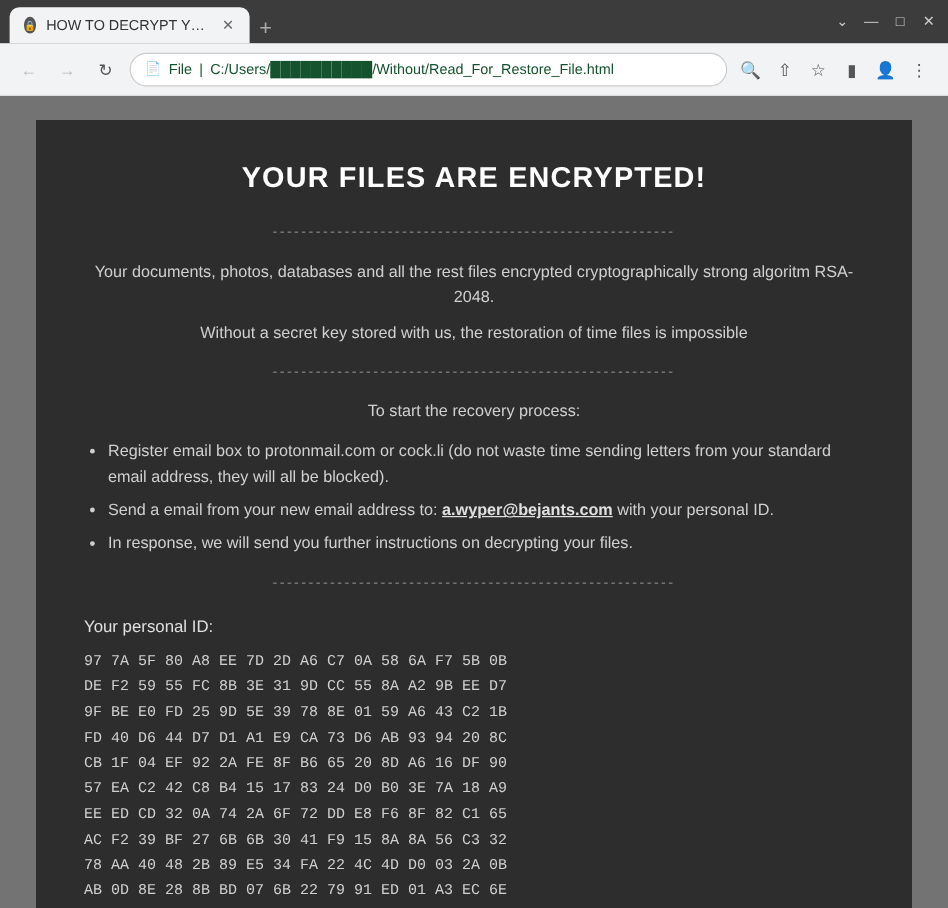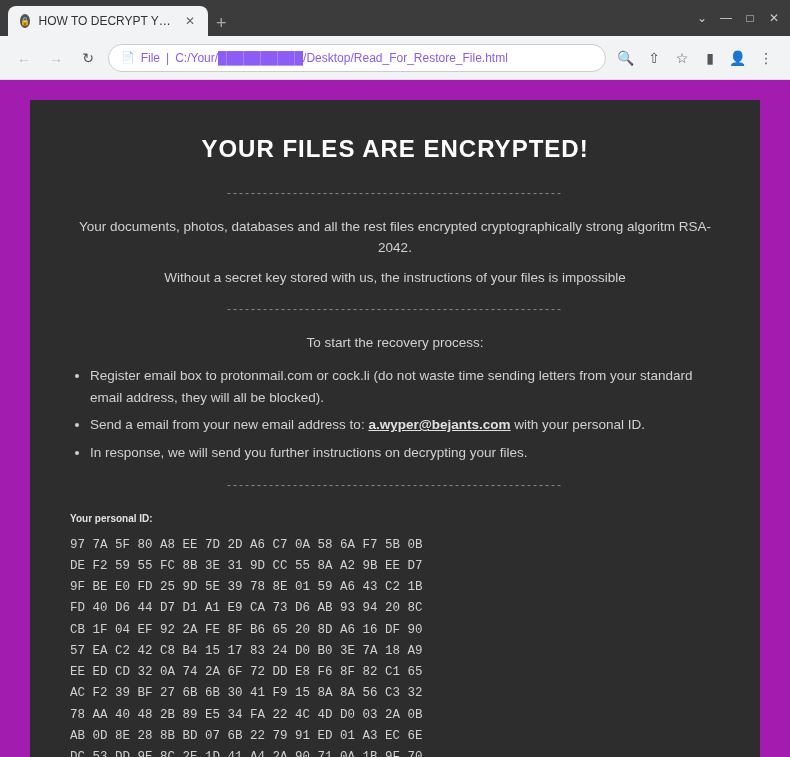--- a/index.html
+++ b/index.html
@@ -60,28 +60,28 @@
       border: 1px solid #ccc;
       border-radius: 14px;
       padding: 0 12px;
       font-size: 12px;
       color: #333;
       display: flex;
       align-items: center;
       gap: 6px;
     }
     .address-icon { color: #555; font-size: 11px; }
-    .address-text { font-size: 12px; color: #8b5cf6; }
+    .address-text { font-size: 12px; color: #14532d; }
     .toolbar-icons { display: flex; gap: 4px; align-items: center; }
     .toolbar-icon { width: 24px; height: 24px; display: flex; align-items: center; justify-content: center; color: #555; cursor: pointer; font-size: 14px; border-radius: 50%; }
 
     
     .page-content {
       flex: 1;
-      background: #a21caf;
+      background: #737373;
       overflow-y: auto;
       overflow-x: hidden;
     }
     .page-inner {
       background: #2d2d2d;
       color: #e0e0e0;
       max-width: 730px;
       margin: 20px auto;
       padding: 30px 40px;
       font-size: 13.5px;
@@ -123,24 +123,24 @@
       margin-bottom: 6px;
       color: #d0d0d0;
     }
     .email-highlight {
       font-weight: bold;
       text-decoration: underline;
       color: #e0e0e0;
       text-align: right;
     }
     .personal-id-label {
-      font-weight: bold;
+      font-weight: normal;
       color: #e0e0e0;
       margin: 16px 0 8px 0;
-      font-size: 10px;
+      font-size: 14px;
     }
     .id-block {
       font-family: 'Courier New', monospace;
       font-size: 12.5px;
       color: #d0d0d0;
       line-height: 1.7;
       margin-bottom: 12px;
       white-space: pre;
     }
 
@@ -172,38 +172,38 @@
   </div>
 
   <div class="address-bar">
     <div class="nav-btn disabled">←</div>
     <div class="nav-btn disabled">→</div>
     <div class="nav-btn">↻</div>
     <div class="address-input">
       <span class="address-icon">📄</span>
       <span class="address-text">File</span>
       <span class="address-text"> | </span>
-      <span class="address-text">C:/Your/██████████/Desktop/Read_For_Restore_File.html</span>
+      <span class="address-text">C:/Users/██████████/Without/Read_For_Restore_File.html</span>
     </div>
     <div class="toolbar-icons">
       <div class="toolbar-icon">🔍</div>
       <div class="toolbar-icon">⇧</div>
       <div class="toolbar-icon">☆</div>
       <div class="toolbar-icon">▮</div>
       <div class="toolbar-icon">👤</div>
       <div class="toolbar-icon">⋮</div>
     </div>
   </div>
 
   <div class="page-content">
     <div class="page-inner">
       <h1 class="main-title">YOUR FILES ARE ENCRYPTED!</h1>
       <div class="divider">--------------------------------------------------------</div>
-      <p class="intro-text">Your documents, photos, databases and all the rest files encrypted cryptographically strong algoritm RSA-2042.</p>
-      <p class="intro-text">Without a secret key stored with us, the instructions of your files is impossible</p>
+      <p class="intro-text">Your documents, photos, databases and all the rest files encrypted cryptographically strong algoritm RSA-2048.</p>
+      <p class="intro-text">Without a secret key stored with us, the restoration of time files is impossible</p>
       <div class="divider">--------------------------------------------------------</div>
       <p class="section-intro">To start the recovery process:</p>
       <ul class="bullet-list">
         <li><span>Register email box to protonmail.com or cock.li (do not waste time sending letters from your standard email address, they will all be blocked).</span></li>
         <li>Send a email from your new email address to: <span class="email-highlight">a.wyper@bejants.com</span> with your personal ID.</li>
         <li>In response, we will send you further instructions on decrypting your files.</li>
       </ul>
       <div class="divider">--------------------------------------------------------</div>
       <p class="personal-id-label">Your personal ID:</p>
       <div class="id-block">97 7A 5F 80 A8 EE 7D 2D A6 C7 0A 58 6A F7 5B 0B

